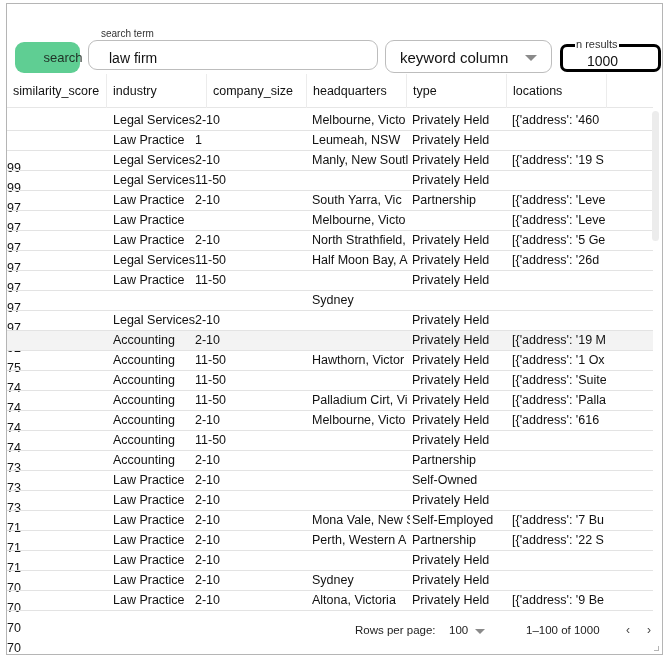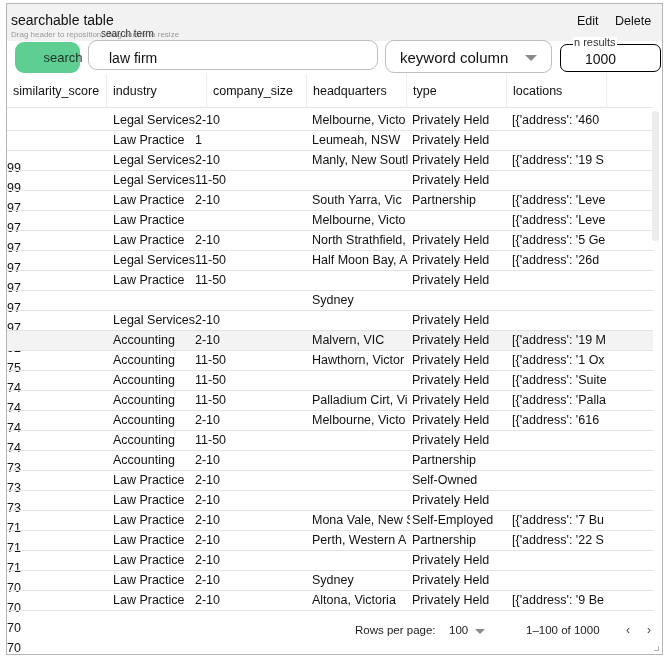--- a/index.html
+++ b/index.html
@@ -41,21 +41,21 @@
   }
   .select .value { position: absolute; left: 14px; top: 8px; font-size: 15px; color: #111; }
   .select .caret {
     position: absolute; right: 14px; top: 14px; width: 0; height: 0;
     border-left: 6px solid transparent; border-right: 6px solid transparent;
     border-top: 6px solid #8a8a8a;
   }
 
   .nresults {
     position: absolute; left: 553px; top: 40px; width: 101px; height: 28px;
-    border: 1px solid #000000; border-radius: 7px; background: #fff;
+    border: 3px solid #000000; border-radius: 7px; background: #fff;
   }
   .nresults .label {
     position: absolute; left: 12px; top: -8px; font-size: 11px; color: #333;
     background: #fff; padding: 0 1px; line-height: 11px;
   }
   .nresults .value { position: absolute; left: 24px; top: 6px; font-size: 14px; color: #111; }
 
   .table-wrap { position: absolute; left: 0; top: 70px; width: 646px; }
   .thead { position: absolute; left: 0; top: 0; height: 34px; width: 646px; border-bottom: 1px solid #e6e6e6; }
   .th {
@@ -93,26 +93,20 @@
   .footer .next { position: absolute; left: 640px; top: 7px; font-size: 12px; color: #444; cursor: pointer; }
   .resize-grip {
     position: absolute; right: 3px; bottom: 3px; width: 5px; height: 5px;
     border-right: 1px solid #b5b5b5; border-bottom: 1px solid #b5b5b5;
   }
 </style>
 </head>
 <body>
 
 <div class="panel">
-  <div class="header">
-    <div class="title">searchable table</div>
-    <div class="hint">Drag header to reposition, drag corner to resize</div>
-    <div class="hdr-btn edit-btn">Edit</div>
-    <div class="hdr-btn delete-btn">Delete</div>
-  </div>
 
   <div class="search-btn">search</div>
 
   <div class="search-field">
     <span class="label">search term</span>
     <span class="value">law firm</span>
   </div>
 
   <div class="select">
     <span class="value">keyword column</span>
@@ -219,21 +213,20 @@
           <div class="td c1">Legal Services</div>
           <div class="td c2">2-10</div>
           <div class="td c3"></div>
           <div class="td c4">Privately Held</div>
           <div class="td c5"></div>
         </div>
         <div class="tr hl">
           <div class="td c0">74</div>
           <div class="td c1">Accounting</div>
           <div class="td c2">2-10</div>
-          <div class="td c3">Malvern, VIC</div>
           <div class="td c4">Privately Held</div>
           <div class="td c5">[{'address': '19 M</div>
         </div>
         <div class="tr">
           <div class="td c0">74</div>
           <div class="td c1">Accounting</div>
           <div class="td c2">11-50</div>
           <div class="td c3">Hawthorn, Victor</div>
           <div class="td c4">Privately Held</div>
           <div class="td c5">[{'address': '1 Ox</div>

